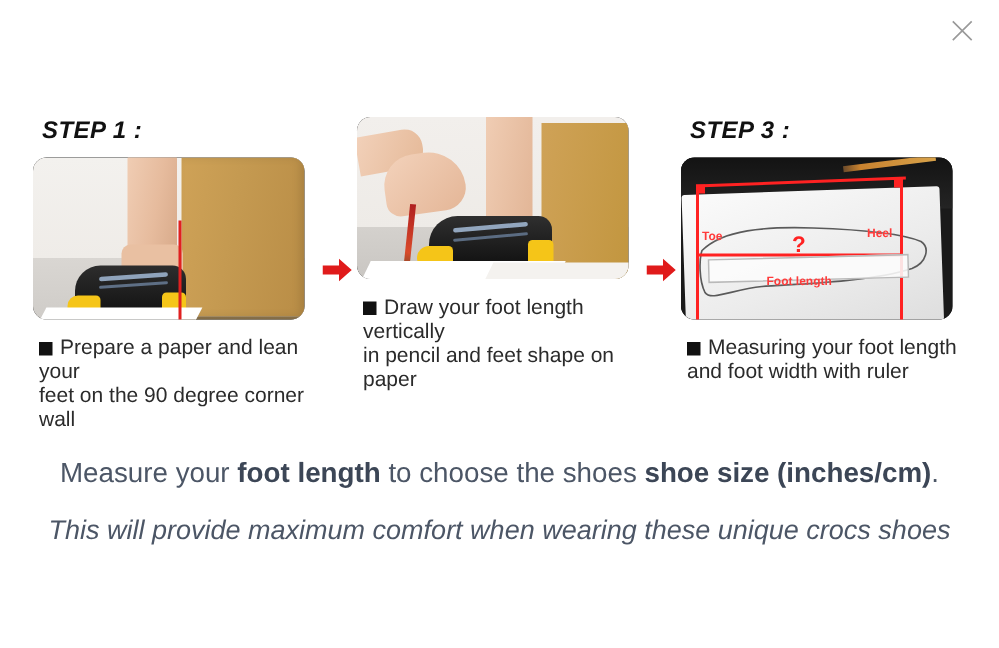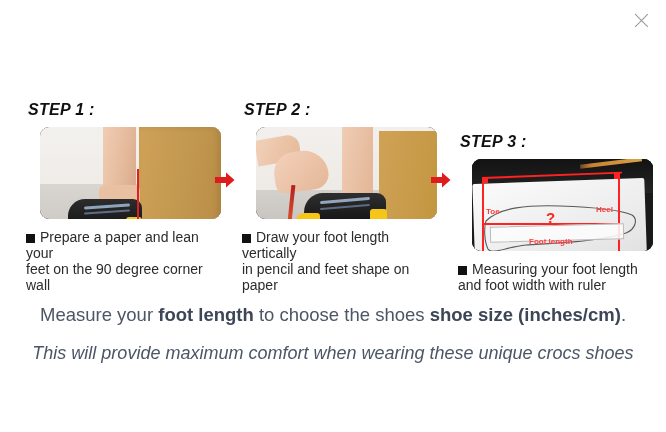--- a/index.html
+++ b/index.html
@@ -46,41 +46,41 @@
   #close-button svg { display: block; }
 
   
   #steps-row {
     position: absolute;
     left: 22px;
     top: 78px;
     width: 622px;
     height: 215px;
     display: flex;
-    align-items: flex-end;
+    align-items: flex-start;
   }
   .step-panel {
     width: 190px;
     position: relative;
   }
   .step-label {
     font-size: 16px;
     font-weight: bold;
     font-style: italic;
     color: #111111;
     letter-spacing: 0.3px;
     margin: 0 0 7px 6px;
     height: 20px;
     line-height: 20px;
     white-space: nowrap;
   }
   .step-photo {
     width: 181px;
-    height: 92px;
-    margin-left: 18px;
+    height: 108px;
+    margin-left: 0;
     border-radius: 9px;
     overflow: hidden;
     position: relative;
     background: #000000;
   }
   .step-caption {
     margin: 10px 0 0 4px;
     font-size: 14px;
     line-height: 16px;
     color: #2b2b2b;
@@ -379,21 +379,20 @@
 
   <div class="arrow-gap">
     <span class="arrow-icon">
       <svg width="20" height="16" viewBox="0 0 20 16" aria-hidden="true">
         <path d="M0 5 H11 V0.5 L19.5 8 L11 15.5 V11 H0 Z" fill="#e01b1b"></path>
       </svg>
     </span>
   </div>
 
   <div class="step-panel">
-    <div class="step-label">STEP 2 :</div>
     <div class="step-photo">
       <div class="ph2-bg"></div>
       <div class="ph2-leg"></div>
       <div class="ph2-box"></div>
       <div class="ph2-box-refl"></div>
       <div class="ph2-arm"></div>
       <div class="ph2-hand"></div>
       <div class="ph2-pencil"></div>
       <div class="ph2-shoe"></div>
       <div class="ph2-stripe"></div>

